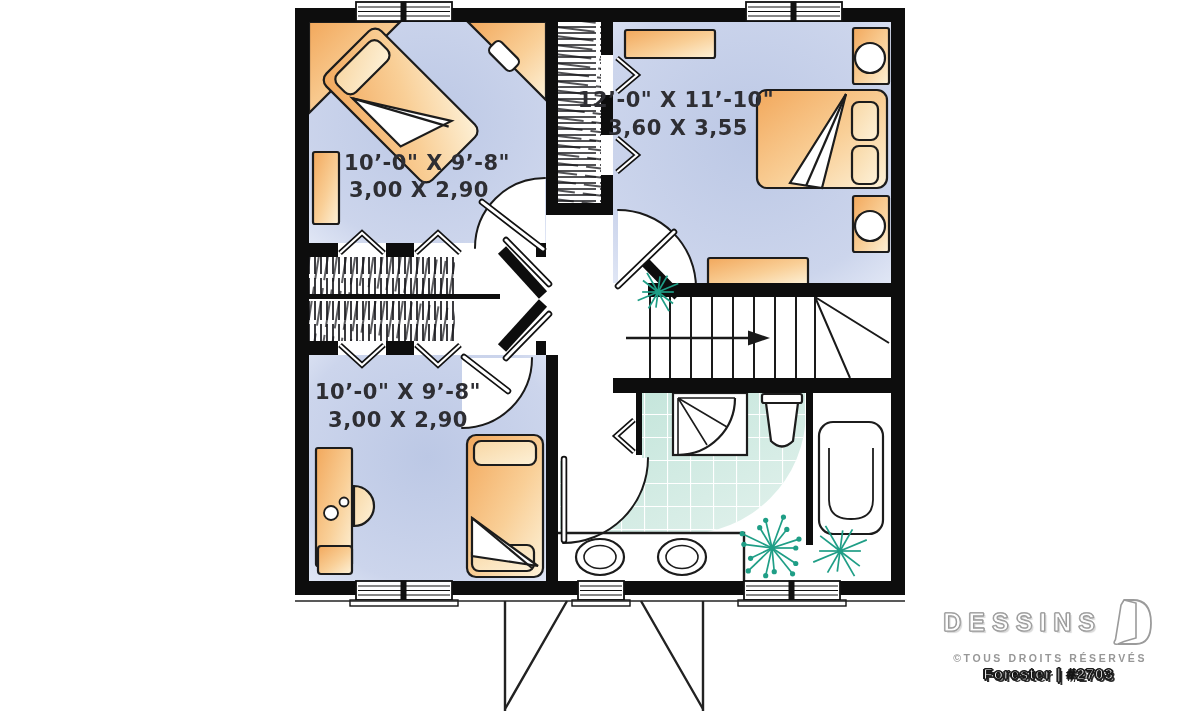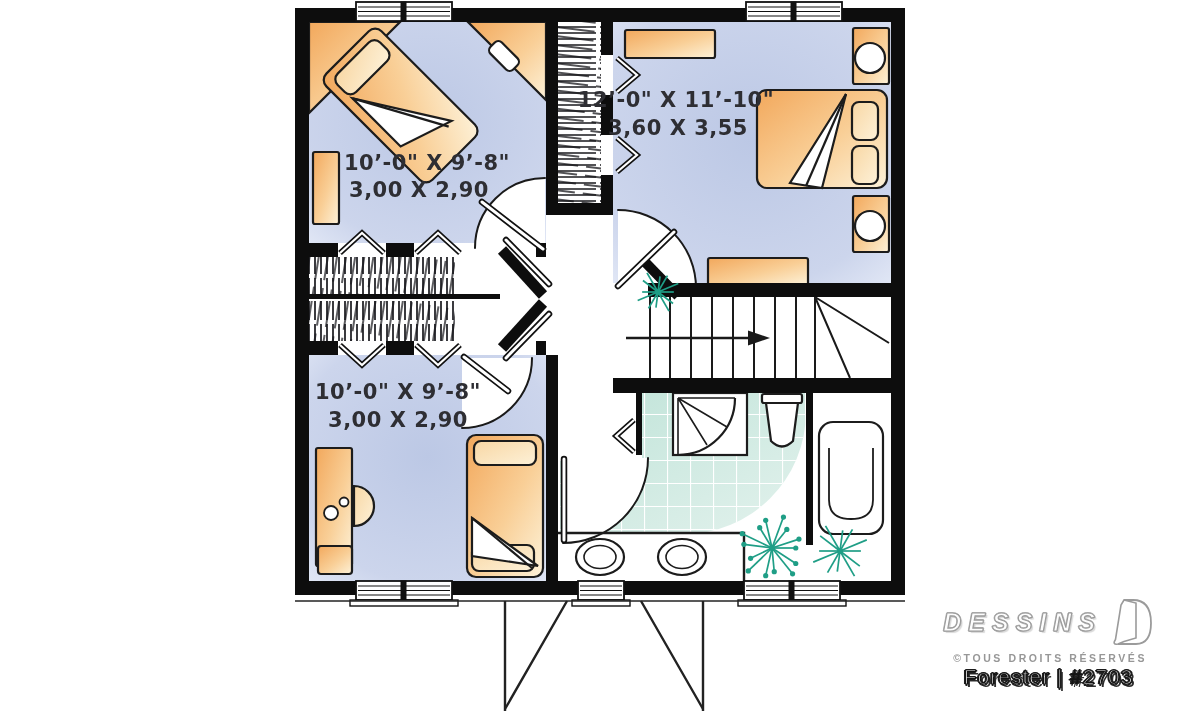--- a/index.html
+++ b/index.html
@@ -3,28 +3,28 @@
 <meta charset="utf-8">
 <style>
   html,body{margin:0;padding:0;background:#fff;}
   #stage{position:relative;width:1200px;height:711px;background:#fff;overflow:hidden;
          font-family:"Liberation Sans",sans-serif;}
   #plan-svg{position:absolute;left:0;top:0;}
   .dim-label{font-family:"DejaVu Sans",sans-serif;font-size:21px;font-weight:600;
              fill:#2e2e33;letter-spacing:.5px;}
   
   #brand{position:absolute;right:46px;top:594px;text-align:center;}
-  .brand-rows{display:flex;align-items:center;justify-content:flex-end;gap:8px;font-style:italic;}
+  .brand-rows{display:flex;align-items:center;justify-content:flex-end;gap:8px;}
   .brand-text{text-align:center;line-height:.92;color:#fdfdfd;font-weight:700;
     font-size:25px;letter-spacing:7px;
     -webkit-text-stroke:1.1px #9b9b9b;
     text-shadow:1px 0 #b5b5b5,-1px 0 #b5b5b5,0 1px #b5b5b5,0 -1px #b5b5b5,2px 2px 1px #d9d9d9;}
   .rights{font-size:10.5px;letter-spacing:2.6px;color:#979797;text-align:left;
     margin:2px 0 1px 10px;font-weight:700;}
-  .plan-name{font-size:21px;font-weight:400;color:#fff;letter-spacing:1px;
+  .plan-name{font-size:15px;font-weight:700;color:#fff;letter-spacing:1px;
     -webkit-text-stroke:1.2px #141414;
     text-shadow:1.5px 0 #222,-1.5px 0 #222,0 1.5px #222,0 -1.5px #222,2.5px 2.5px 0 #2e2e2e;}
 </style>
 </head>
 <body>
 
 <div id="stage">
 <svg id="plan-svg" width="1200" height="711" viewBox="0 0 1200 711">
   <defs>
     <radialGradient id="roomGrad" cx="50%" cy="45%" r="80%">

